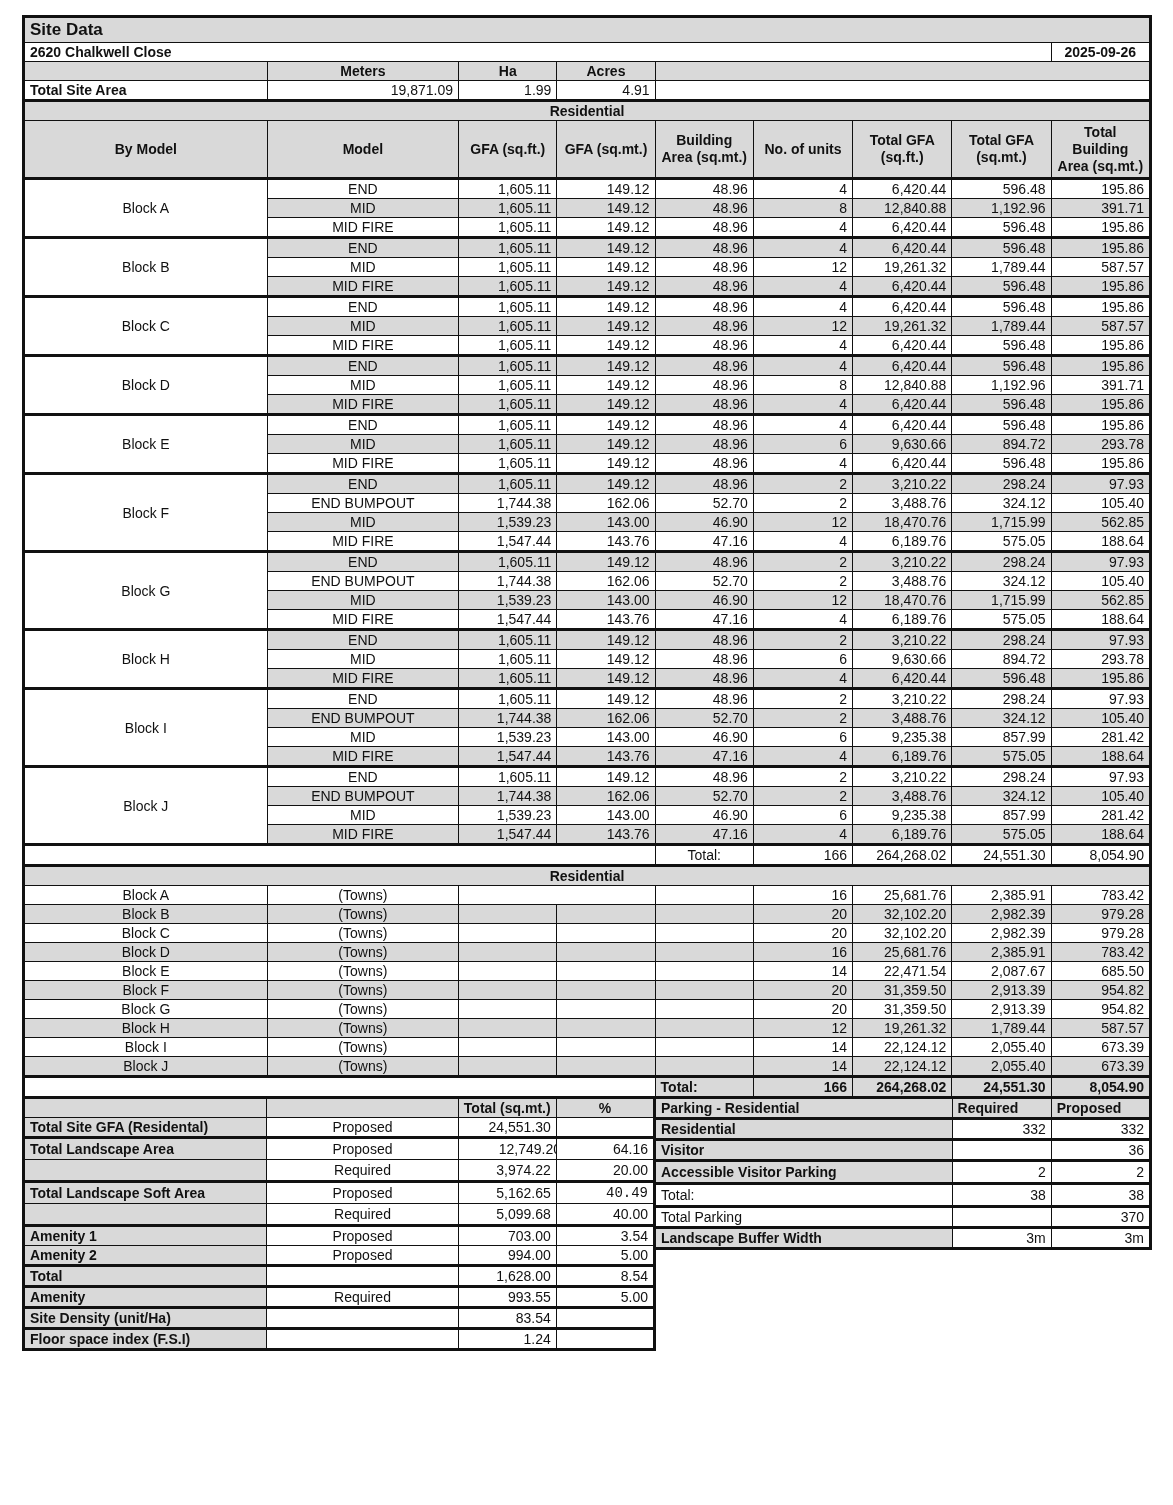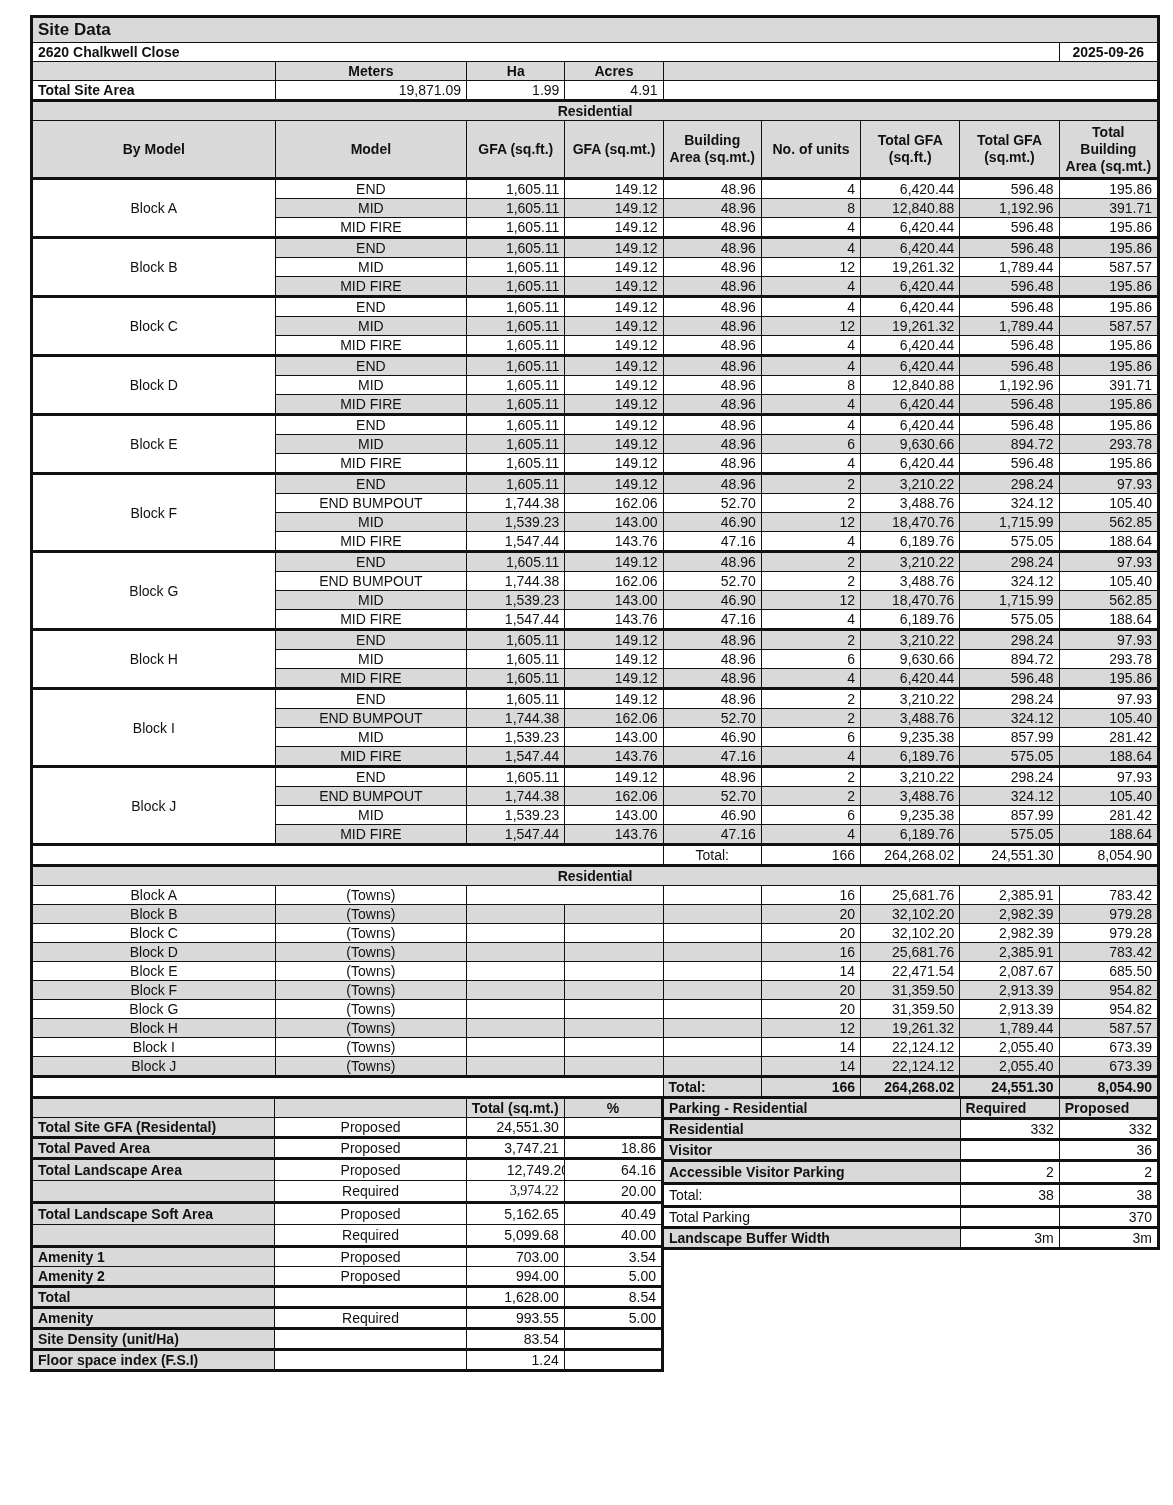--- a/index.html
+++ b/index.html
@@ -1,17 +1,17 @@
 <!DOCTYPE html>
 <html><head>
 <meta charset="utf-8">
 <style>
   html, body { margin:0; padding:0; background:#ffffff; }
   body { width:1173px; height:1505px; position:relative; font-family:"Liberation Sans", sans-serif; color:#111; overflow:hidden; }
-  #sheet { position:absolute; left:30px; top:15px; width:1130px; }
+  #sheet { position:absolute; left:22px; top:15px; width:1130px; }
   table { border-collapse:collapse; table-layout:fixed; width:100%; }
   td, th { border:1px solid #111; padding:0 5px; font-size:14px; white-space:nowrap; overflow:hidden; line-height:18px; height:18px; }
   .g { background:#d9d9d9; }
   .w { background:#ffffff; }
   .b { font-weight:bold; }
   .c { text-align:center; }
   .r { text-align:right; }
   .l { text-align:left; }
   .tb { border-top:3px solid #111; }
   .outer { border:3px solid #111; }
@@ -614,42 +614,36 @@
           </tr>
         </thead>
         <tbody id="sum-body">
             <tr>
               <td class="g b l">Total Site GFA (Residental)</td>
               <td class="w c">Proposed</td>
               <td class="w r">24,551.30</td>
               <td class="w r"></td>
             </tr>
             <tr>
-              <td class="g b l tb">Total Paved Area</td>
-              <td class="w c tb">Proposed</td>
-              <td class="w r tb">3,747.21</td>
-              <td class="w r tb">18.86</td>
-            </tr>
-            <tr>
               <td class="g b l tb" style="height:20px;">Total Landscape Area</td>
               <td class="w c tb" style="height:20px;">Proposed</td>
               <td class="w r tb" style="height:20px;padding-left:40px;">12,749.20</td>
               <td class="w r tb" style="height:20px;">64.16</td>
             </tr>
             <tr>
               <td class="g b l" style="height:20px;"></td>
               <td class="w c" style="height:20px;">Required</td>
-              <td class="w r" style="height:20px;font-family:Liberation Serif, serif;">3,974.22</td>
+              <td class="w r" style="height:20px;">3,974.22</td>
               <td class="w r" style="height:20px;">20.00</td>
             </tr>
             <tr>
               <td class="g b l tb" style="height:20px;">Total Landscape Soft Area</td>
               <td class="w c tb" style="height:20px;">Proposed</td>
               <td class="w r tb" style="height:20px;padding-left:20px;">5,162.65</td>
-              <td class="w r tb" style="height:20px;">40.49</td>
+              <td class="w r tb" style="height:20px;font-family:Liberation Mono, monospace;">40.49</td>
             </tr>
             <tr>
               <td class="g b l" style="height:20px;"></td>
               <td class="w c" style="height:20px;">Required</td>
               <td class="w r" style="height:20px;">5,099.68</td>
               <td class="w r" style="height:20px;">40.00</td>
             </tr>
             <tr>
               <td class="g b l tb">Amenity 1</td>
               <td class="w c tb">Proposed</td>

